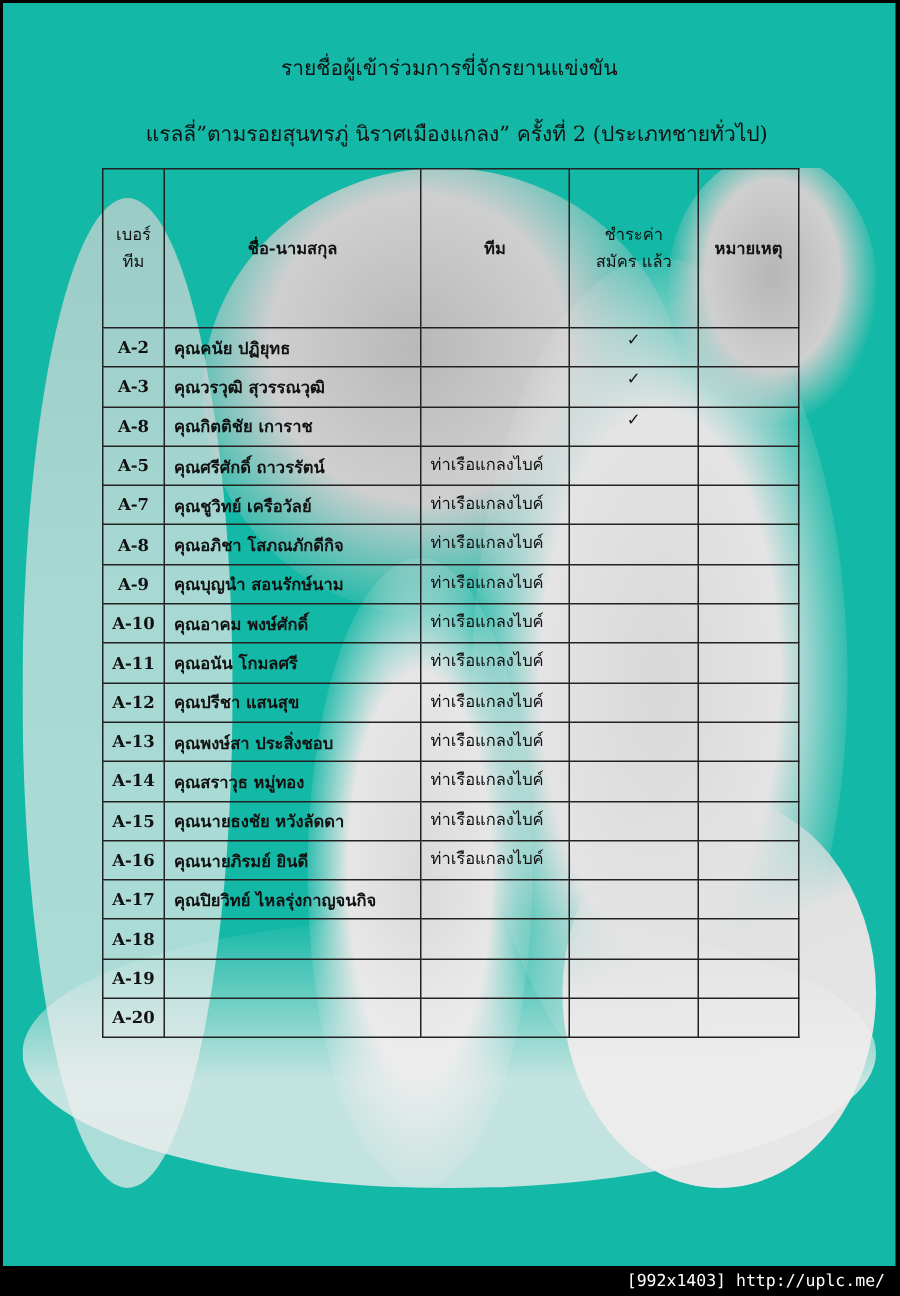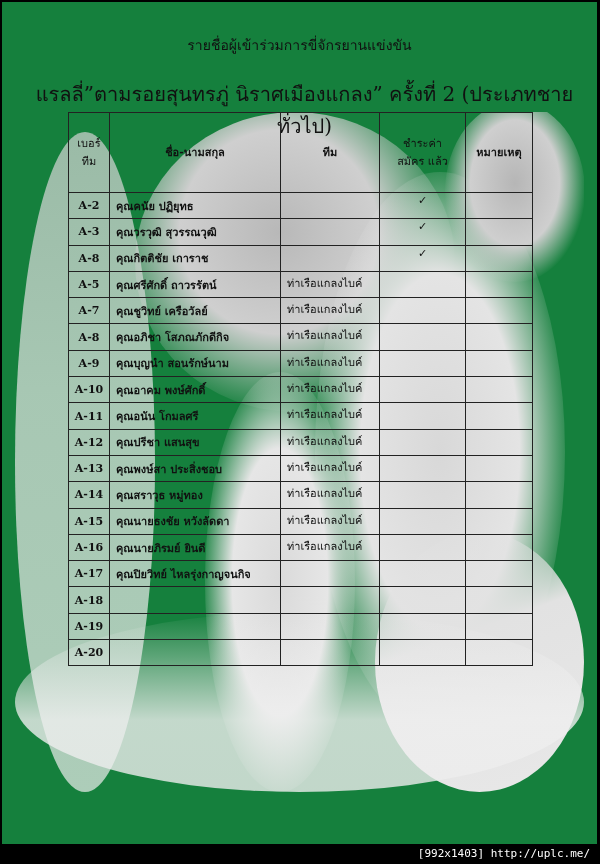--- a/index.html
+++ b/index.html
@@ -1,39 +1,39 @@
 <!DOCTYPE html>
 <html><head>
 <meta charset="utf-8">
 <style>
   html, body { margin:0; padding:0; }
   body { width:600px; height:864px; background:#000; position:relative; overflow:hidden;
          font-family:"DejaVu Serif","Liberation Serif",serif; }
-  .page { position:absolute; left:2px; top:2px; width:595px; height:842px; background:#15803d; overflow:hidden; }
+  .page { position:absolute; left:2px; top:2px; width:595px; height:842px; background:#14b8a6; overflow:hidden; }
   .wm { position:absolute; left:13px; top:110px; width:569px; height:680px; overflow:hidden; }
   .wm .blob { position:absolute; border-radius:50%; }
   .b1 { left:0; top:20px; width:140px; height:660px; border-radius:30%;
         background:linear-gradient(180deg,#d4d4d4 0%,#e6e6e6 40%,#eeeeee 100%); opacity:.7; }
   .b2 { left:120px; top:0; width:320px; height:300px;
         background:radial-gradient(ellipse at 45% 40%,#b8b8b8 0%,#cfcfcf 40%,rgba(230,230,230,0) 72%); }
   .b3 { left:300px; top:60px; width:250px; height:560px;
         background:radial-gradient(ellipse at 50% 50%,#d8d8d8 0%,#e4e4e4 45%,rgba(240,240,240,0) 75%); }
   .b4 { left:430px; top:-10px; width:140px; height:180px;
         background:radial-gradient(ellipse at 50% 45%,#b6b6b6 0%,#cfcfcf 45%,rgba(240,240,240,0) 72%); }
   .b5 { left:190px; top:260px; width:150px; height:420px;
         background:radial-gradient(ellipse at 50% 50%,#dadada 0%,#e6e6e6 45%,rgba(245,245,245,0) 75%); }
   .b6 { left:360px; top:420px; width:209px; height:260px; border-radius:20%;
         background:linear-gradient(160deg,rgba(230,230,230,0) 0%,#e2e2e2 40%,#e8e8e8 100%); }
   .b7 { left:0; top:500px; width:569px; height:180px; border-radius:0;
         background:linear-gradient(180deg,rgba(240,240,240,0) 0%,#efefef 60%,#ededed 100%); opacity:.8; }
 
   .title1 { position:absolute; left:0; width:595px; top:32px; text-align:center;
             font-size:14px; color:#111; }
   .title2 { position:absolute; left:0; width:595px; top:76px; text-align:center;
-            font-size:20px; color:#111; padding-left:10px; box-sizing:border-box; }
+            font-size:14px; color:#111; padding-left:10px; box-sizing:border-box; }
 
   table.roster { position:absolute; left:66px; top:110px; border-collapse:collapse;
                  table-layout:fixed; width:464px; }
   table.roster th, table.roster td { border:1.5px solid #222; padding:0; color:#111; overflow:hidden; white-space:nowrap; }
   table.roster th { height:73px; font-weight:normal; font-size:11px; line-height:18px; text-align:center; }
   table.roster th.h-name { font-weight:bold; }
   table.roster th.h-team { font-weight:bold; }
   table.roster td { height:23.3px; font-size:11px; }
   td.c-num { text-align:center; font-weight:bold; font-size:11px; }
   td.c-name { padding-left:6px !important; font-weight:bold; font-size:11px; }
@@ -70,21 +70,21 @@
       <col style="width:86px">
       <col style="width:67px">
     </colgroup>
     <thead>
       <tr>
         <th style="white-space:normal;padding:0 2px;margin-top:47px;">
           <span>เบอร์ ทีม</span>
         </th>
         <th class="h-name">ชื่อ-นามสกุล</th>
         <th class="h-team">ทีม</th>
-        <th style="white-space:normal;padding:3px 12px;">
+        <th style="white-space:normal;padding:16px 12px;">
           <span>ชำระค่าสมัคร แล้ว</span>
         </th>
         <th class="h-name">หมายเหตุ</th>
       </tr>
     </thead>
     <tbody id="rows">
         <tr>
           <td class="c-num">A-2</td>
           <td class="c-name">คุณคนัย ปฏิยุทธ</td>
           <td class="c-team"></td>

